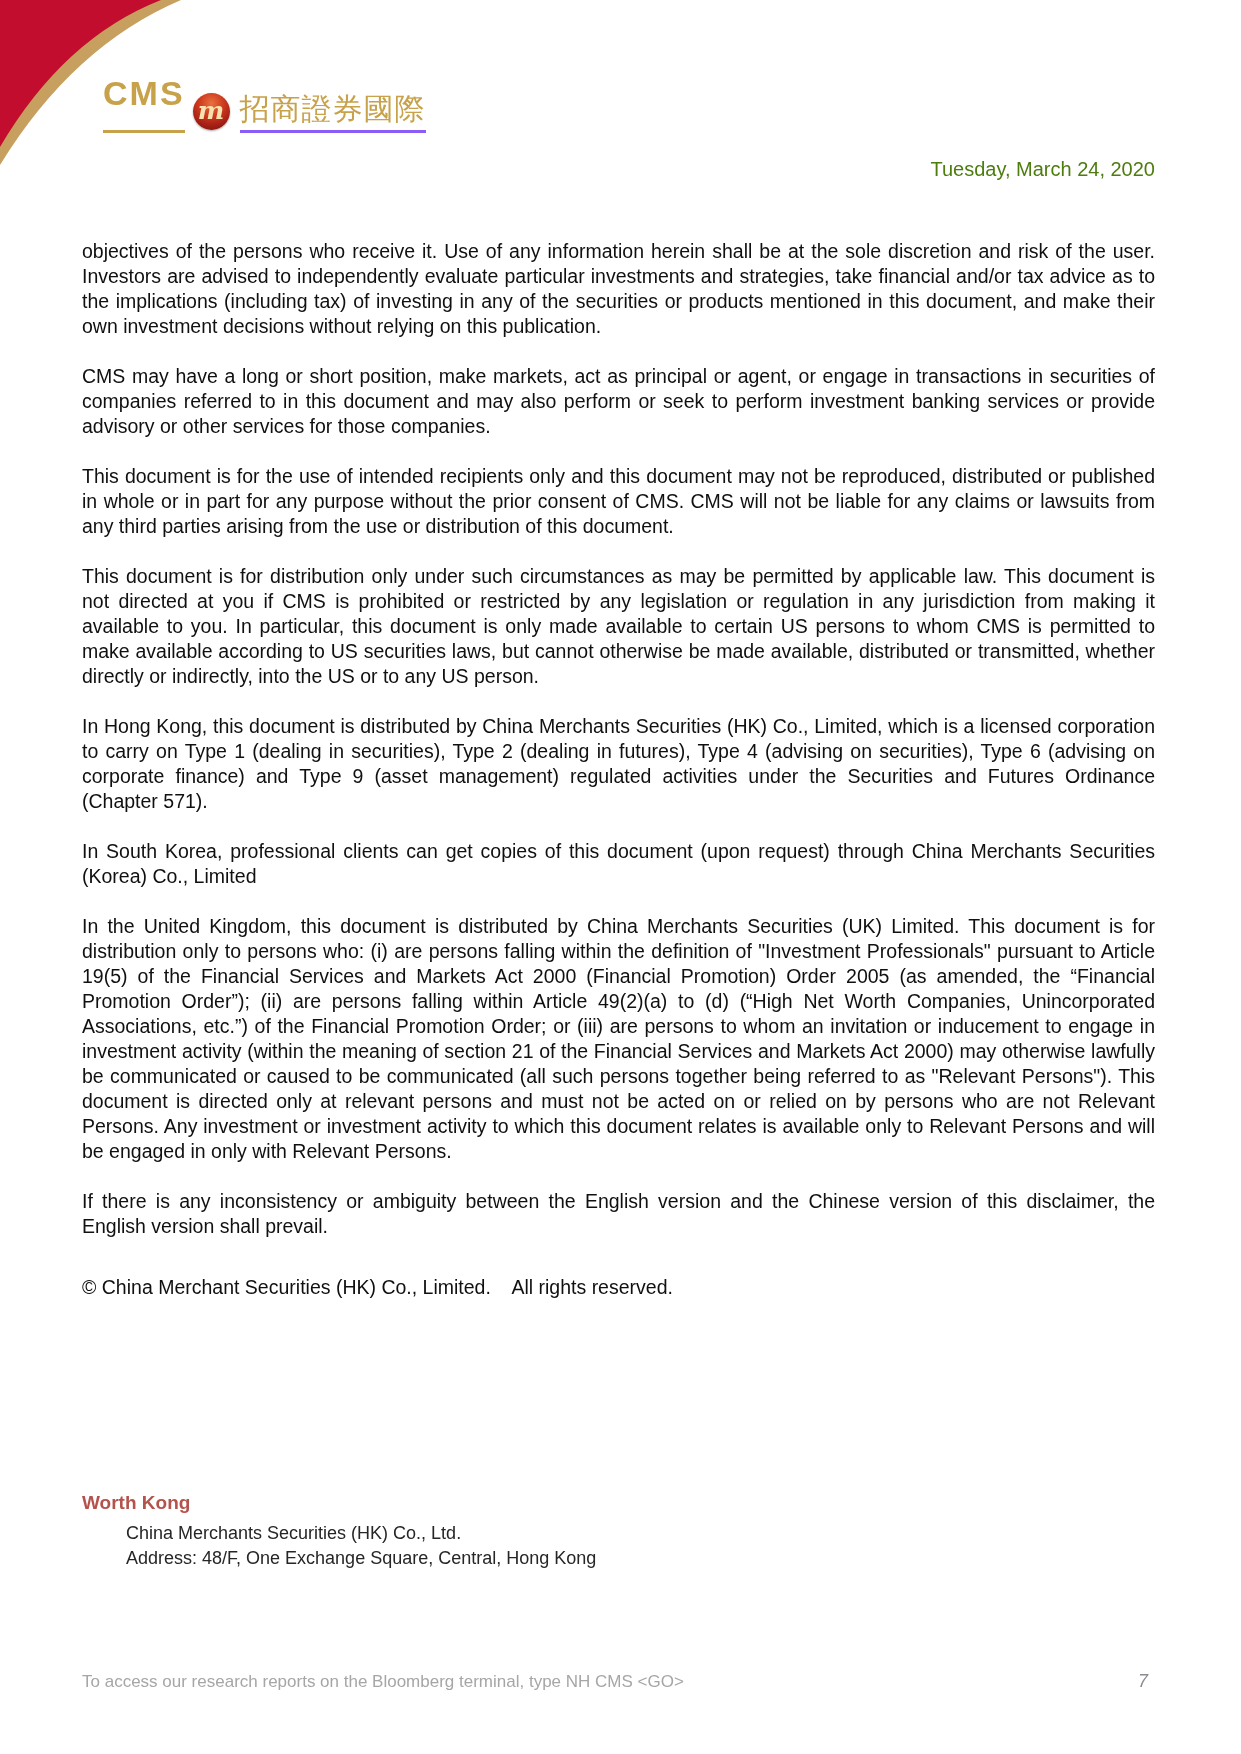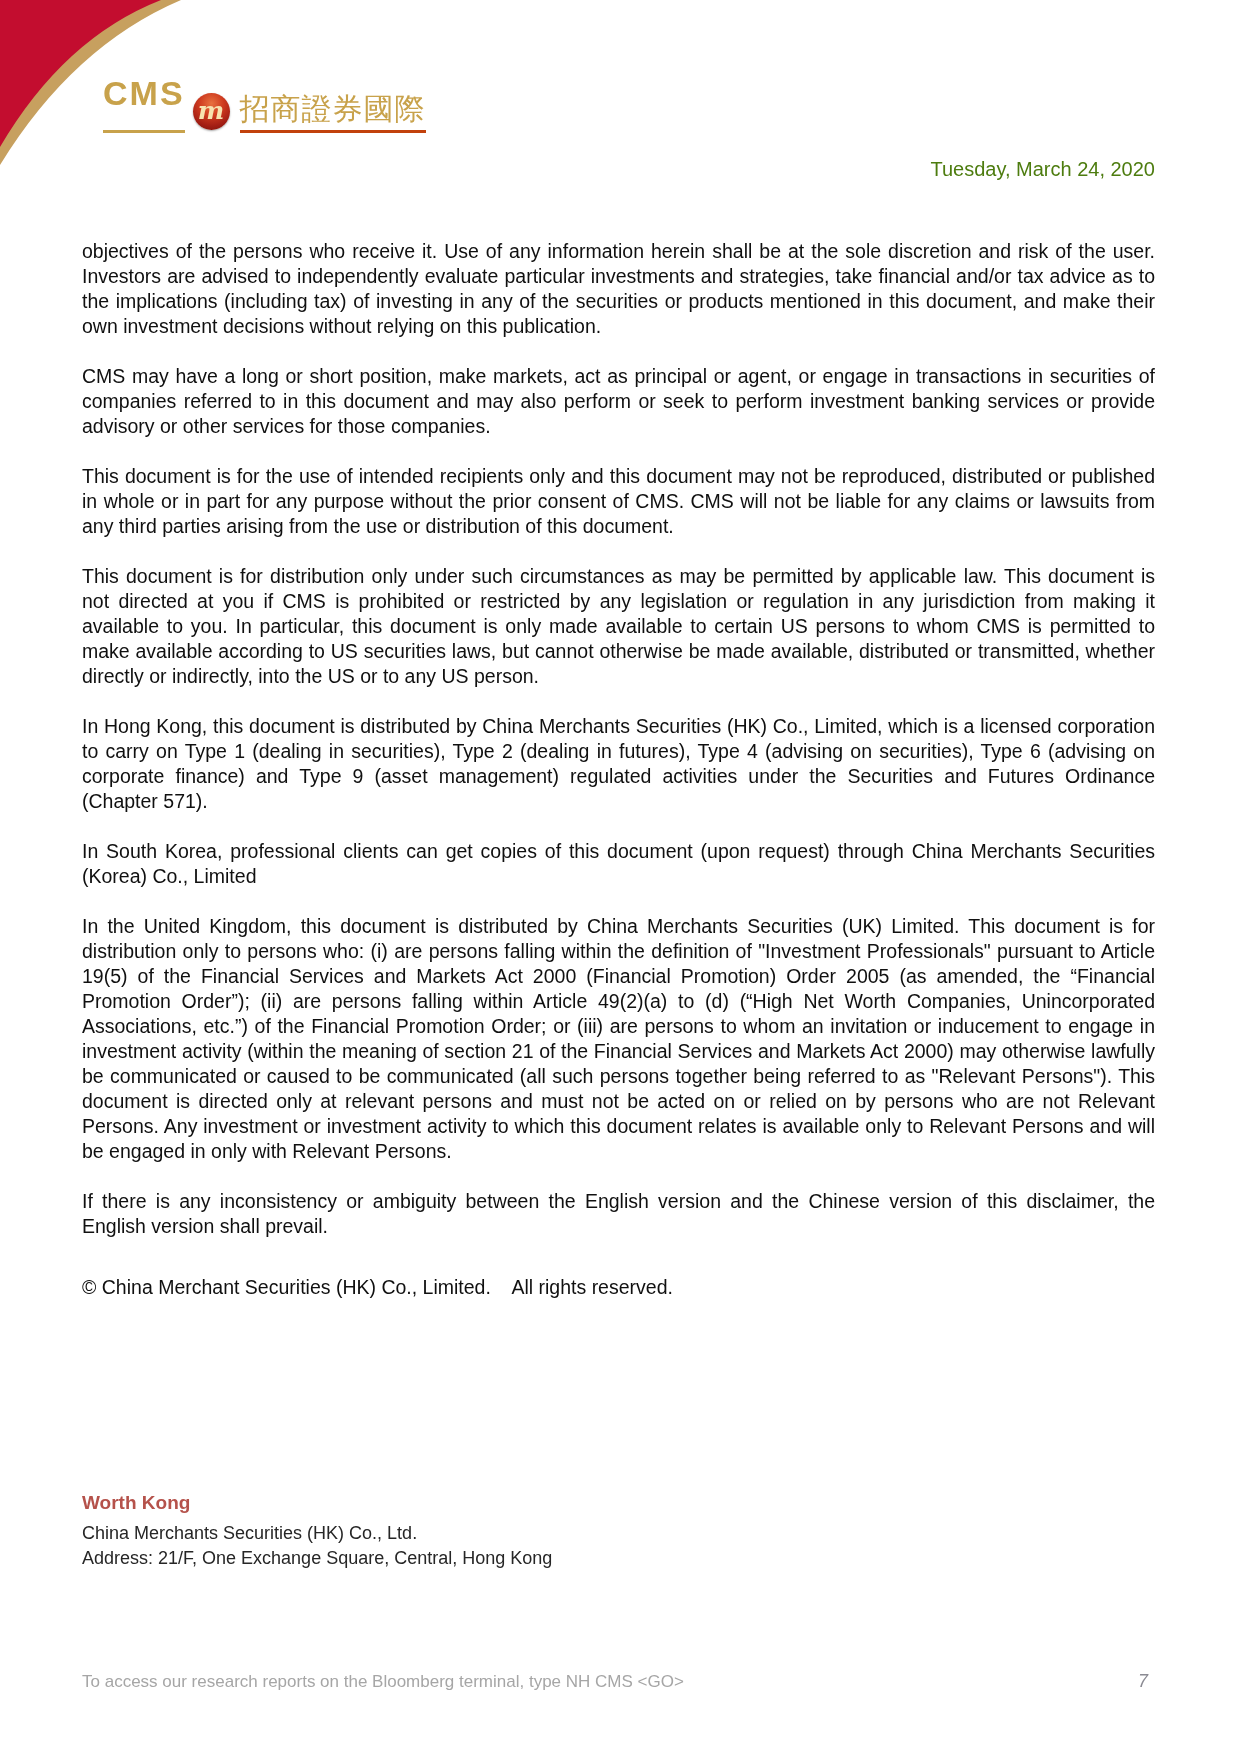--- a/index.html
+++ b/index.html
@@ -27,40 +27,40 @@
     box-shadow:0 1px 2px rgba(0,0,0,.35);
   }
   .logo-m {
     position:absolute; left:0; top:0; width:100%; height:100%;
     display:flex; align-items:center; justify-content:center;
     font-family:"DejaVu Serif", serif; font-style:italic; font-weight:bold;
     font-size:25px; color:#F7E3B0; padding-bottom:3px;
   }
   .logo-cn {
     font-size:30px; line-height:1; letter-spacing:1px;
-    color:#C8A24B; border-bottom:3px solid #c2410c; padding-bottom:6px; margin-left:4px;
+    color:#C8A24B; border-bottom:3px solid #8b5cf6; padding-bottom:6px; margin-left:4px;
     font-family:"DejaVu Sans", sans-serif;
   }
   
   .date {
     position:absolute; top:158px; left:82px; width:1073px;
     text-align:right; font-size:20px; color:#4d7c0f;
   }
   
   .content { position:absolute; left:82px; top:239px; width:1073px; color:#101010; }
   .content p.body {
     font-size:19.5px; line-height:25px; text-align:justify; margin:0 0 25px 0;
   }
   .copyright {
     font-size:19.5px; line-height:25px; margin-top:36px; white-space:pre-wrap; color:#101010;
   }
   
   .contact { position:absolute; left:82px; top:1490px; }
   .contact-heading { font-size:19px; font-weight:bold; color:#B5524B; line-height:25px; margin-bottom:6px; }
-  .contact-line { font-size:18px; line-height:25px; color:#262626; }
+  .contact-line { font-size:18px; line-height:25px; color:#262626;margin-left:44px; }
   .pre { white-space:pre-wrap; }
   
   .footer {
     position:absolute; left:82px; top:1671px; width:1066px;
     display:flex; justify-content:space-between; align-items:baseline;
     font-size:17px; color:#A6A6A6;
   }
   .pagenum { font-style:italic; font-size:18px; color:#8B8B93; }
 </style>
 </head>
@@ -91,21 +91,21 @@
     <p class="body">In Hong Kong, this document is distributed by China Merchants Securities (HK) Co., Limited, which is a licensed corporation to carry on Type 1 (dealing in securities), Type 2 (dealing in futures), Type 4 (advising on securities), Type 6 (advising on corporate finance) and Type 9 (asset management) regulated activities under the Securities and Futures Ordinance (Chapter 571).</p>
     <p class="body">In South Korea, professional clients can get copies of this document (upon request) through China Merchants Securities (Korea) Co., Limited</p>
     <p class="body">In the United Kingdom, this document is distributed by China Merchants Securities (UK) Limited. This document is for distribution only to persons who: (i) are persons falling within the definition of "Investment Professionals" pursuant to Article 19(5) of the Financial Services and Markets Act 2000 (Financial Promotion) Order 2005 (as amended, the “Financial Promotion Order”); (ii) are persons falling within Article 49(2)(a) to (d) (“High Net Worth Companies, Unincorporated Associations, etc.”) of the Financial Promotion Order; or (iii) are persons to whom an invitation or inducement to engage in investment activity (within the meaning of section 21 of the Financial Services and Markets Act 2000) may otherwise lawfully be communicated or caused to be communicated (all such persons together being referred to as "Relevant Persons"). This document is directed only at relevant persons and must not be acted on or relied on by persons who are not Relevant Persons. Any investment or investment activity to which this document relates is available only to Relevant Persons and will be engaged in only with Relevant Persons.</p>
     <p class="body">If there is any inconsistency or ambiguity between the English version and the Chinese version of this disclaimer, the English version shall prevail.</p>
     <p class="copyright">© China Merchant Securities (HK) Co., Limited.    All rights reserved.</p>
   </main>
 
   <section class="contact">
     <div class="contact-heading">Worth Kong</div>
     <div class="contact-line">China Merchants Securities (HK) Co., Ltd.</div>
-    <div class="contact-line">Address: 21/F, One Exchange Square, Central, Hong Kong</div>
+    <div class="contact-line">Address: 48/F, One Exchange Square, Central, Hong Kong</div>
   </section>
 
   <footer class="footer">
     <span>To access our research reports on the Bloomberg terminal, type NH CMS &lt;GO&gt;</span>
     <span class="pagenum">7</span>
   </footer>
 
 </div>
 
 </body></html>

